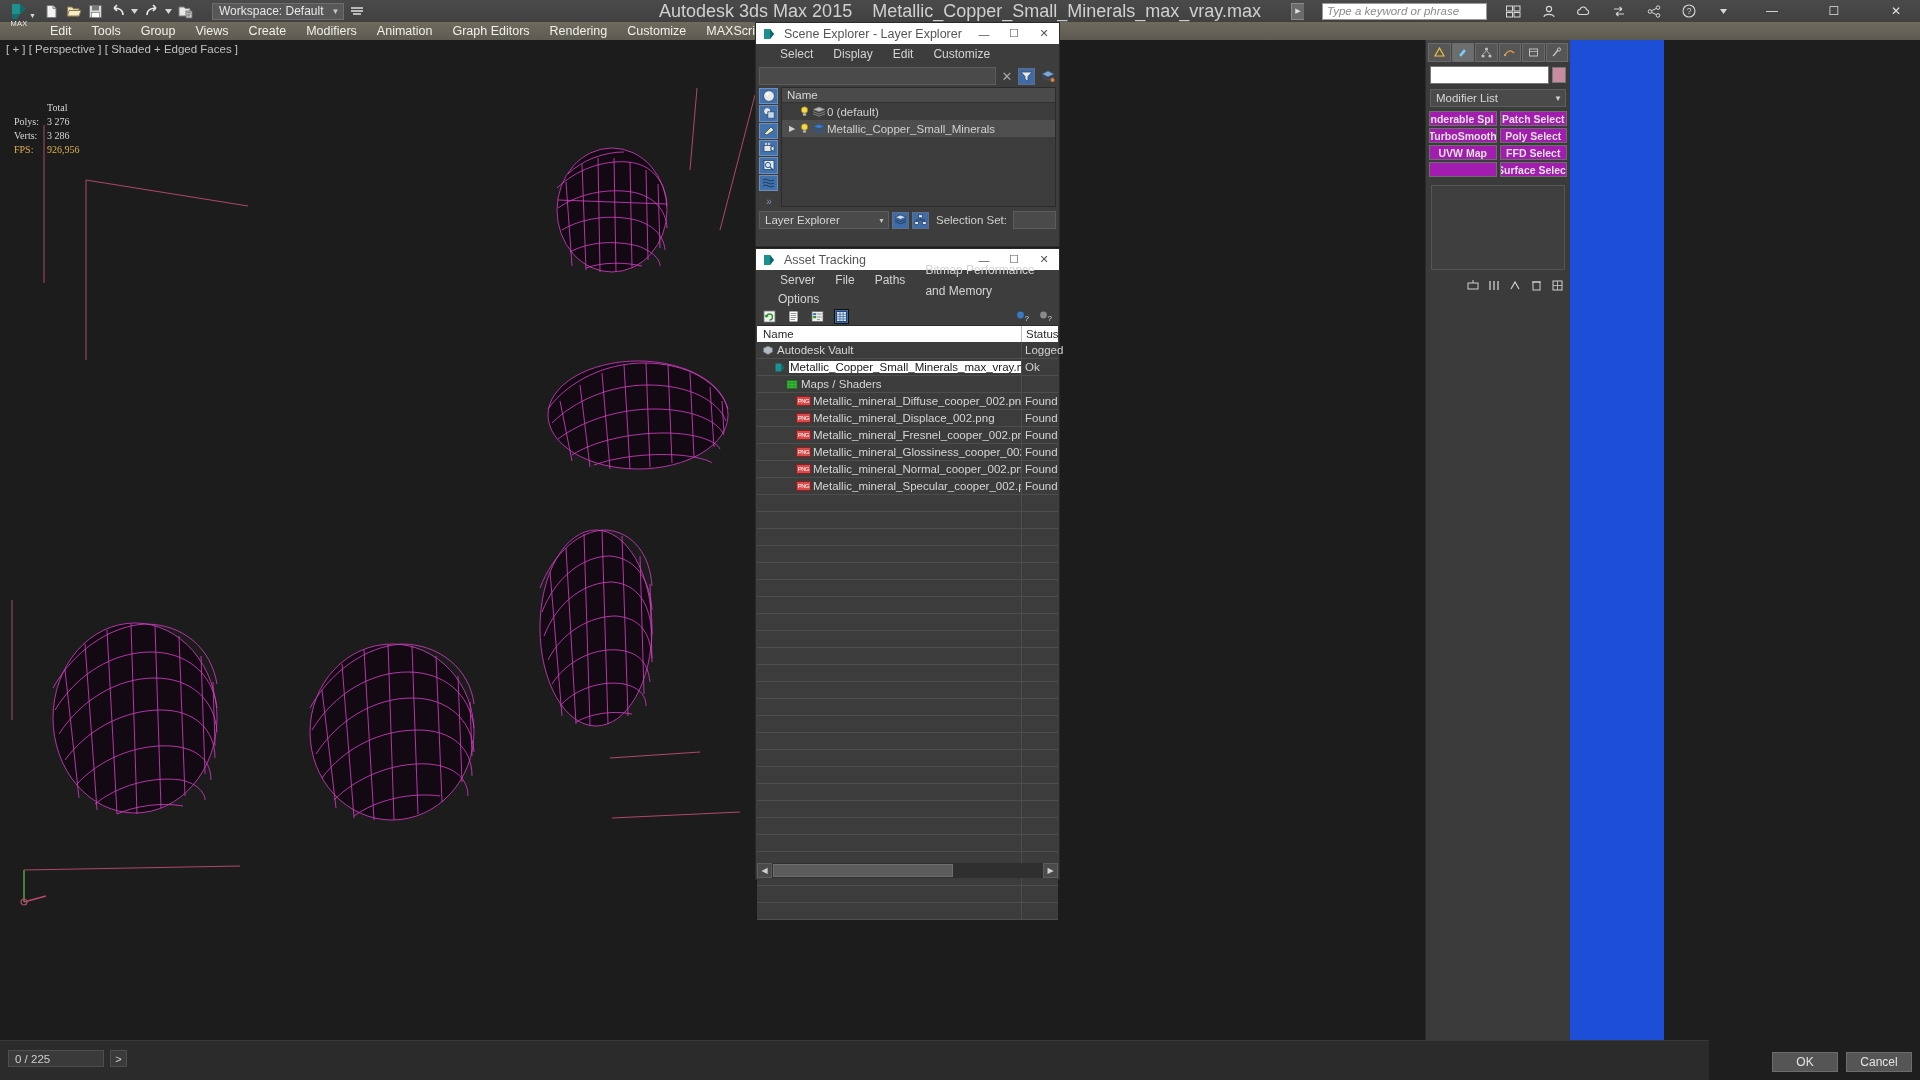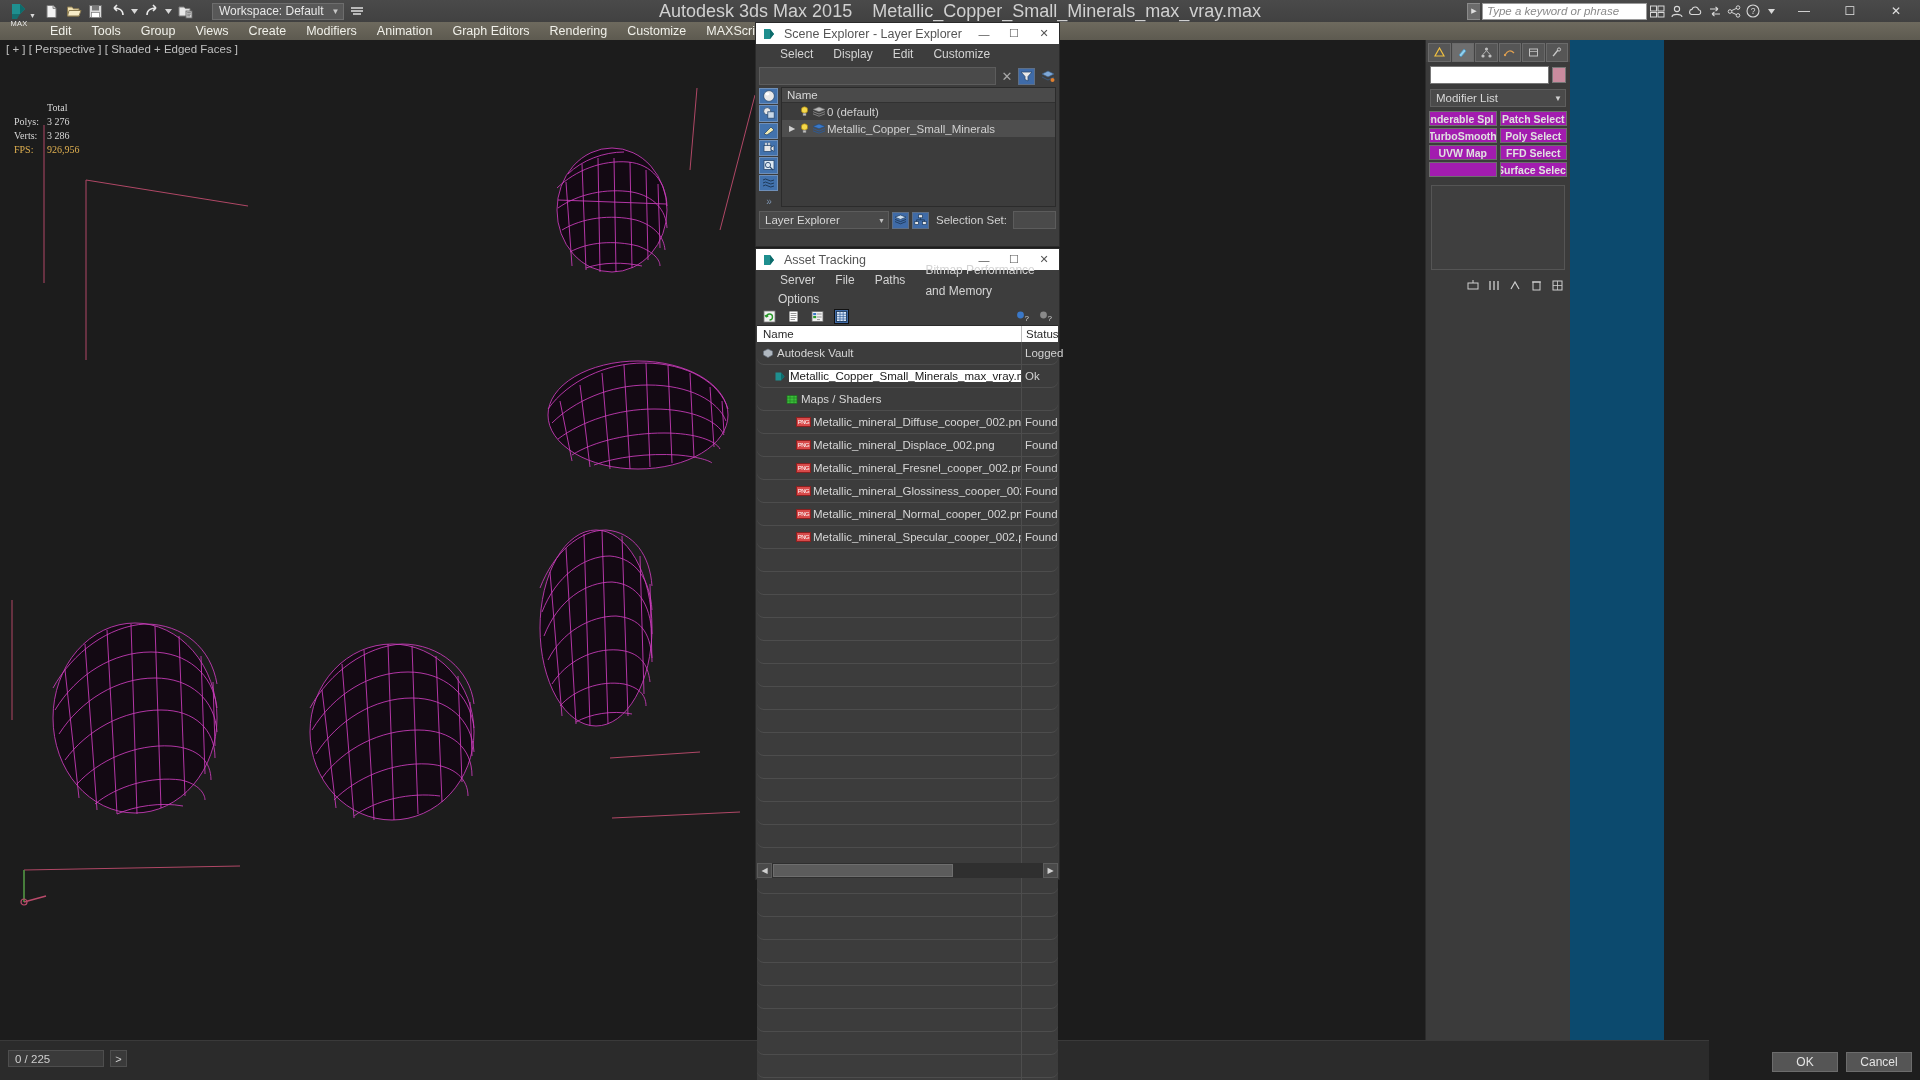--- a/index.html
+++ b/index.html
@@ -34,21 +34,21 @@
     border:1px solid #6d6d6d; color:#e8e8e8; font-size:12px; padding:0 4px 0 6px;
     margin-left:14px; min-width:120px; justify-content:space-between;
   }
   .ws-arrow { font-size:8px; color:#c8c8c8; margin-left:8px; }
   .tb-title {
     position:absolute; left:0; right:0; text-align:center; font-size:18px;
     color:#d0d0d0; pointer-events:none;
   }
   .tb-title span { margin: 0 10px; }
   .tb-right {
-    margin-left:auto; display:flex; align-items:center; height:22px; padding-right:2px; gap:2px;
+    margin-left:auto; display:flex; align-items:center; height:22px; padding-right:2px; gap:18px;
   }
   .searchbox {
     width:165px; height:17px; background:#fff; border:1px solid #9a9a9a;
     font-size:11.5px; color:#8a8a8a; font-style:italic; padding:0 4px;
     display:flex; align-items:center;
   }
   .search-arrow {
     width:13px;height:17px;background:#6b6b6b;border:1px solid #8a8a8a;border-right:none;
     display:flex;align-items:center;justify-content:center;font-size:7px;color:#e0e0e0;
   }
@@ -66,21 +66,21 @@
     position:absolute; left:4px; top:2px; width:30px; height:34px;
     display:flex; flex-direction:column; align-items:center; justify-content:flex-start;
   }
   .max-logo .glyph { width:20px;height:18px; }
   .max-logo .lbl { font-size:7.5px; color:#e8e8e8; letter-spacing:.3px; margin-top:-1px;}
   .logo-caret { position:absolute; left:29px; top:12px; font-size:7px; color:#d8d8d8;}
 
   
   .viewport {
     position:absolute; left:0; top:40px; width:1664px; height:1000px;
-    background:#0c4a6e; overflow:hidden;
+    background:#1d4ed8; overflow:hidden;
   }
   .vp-label {
     position:absolute; left:6px; top:3px; font-size:11.5px; color:#c0c0c0;
   }
   .vp-stats { position:absolute; left:14px; top:62px; font-size:11px; color:#d0d0d0; }
   .vp-stats table { border-collapse:collapse; }
   .vp-stats td { padding:0 8px 3px 0; font-size:10px;font-family:Liberation Serif, serif; }
   .stat-k { color:#d8d8d8; }
   .stat-v { color:#d8d8d8; }
   .stat-fps-k { color:#e0b050; }
@@ -183,21 +183,21 @@
   .at-menu2 { height:16px; display:flex; align-items:center; padding-left:14px; }
   .at-menu2 .mi { padding:0 8px; font-size:12px; color:#d4d4d4; line-height:16px; }
   .at-toolbar { height:18px; display:flex; align-items:center; padding-left:6px; gap:9px; position:relative; }
   .at-tb-ic { width:15px;height:15px;display:flex;align-items:center;justify-content:center; }
   .at-tb-ic.active { background:#3f6ba8; border:1px solid #111; }
   .at-tb-right { position:absolute; right:6px; display:flex; gap:8px; }
   .at-table { margin:0 1px; background:#3c3c3c; border-top:1px solid #2b2b2b; }
   .at-hdr { height:16px; display:flex; background:#fff; color:#2a2a2a; font-size:11.5px; }
   .at-hdr .c1 { flex:1; padding-left:6px; line-height:16px; border-right:1px solid #bdbdbd; }
   .at-hdr .c2 { width:36px; padding-left:4px; line-height:16px; }
-  .at-row { height:23px; display:flex; border-bottom:1px solid #4d4d4d; font-size:11.5px;border-radius:7px; }
+  .at-row { height:17px; display:flex; border-bottom:1px solid #4d4d4d; font-size:11.5px; }
   .at-row .c1 { flex:1; display:flex; align-items:center; border-right:1px solid #4d4d4d; overflow:hidden; white-space:nowrap; }
   .at-row .c2 { width:36px; display:flex; align-items:center; padding-left:3px; color:#d2d2d2; }
   .at-row.empty { background:#3c3c3c; }
   .at-row .ic { width:13px;height:11px;margin-right:3px;flex:none;display:flex;align-items:center;justify-content:center; }
   .png-badge {
     font-size:6px; background:#d84a4a; color:#fff; padding:0 1px; line-height:8px;
     border:1px solid #8a2020; font-family:"Liberation Sans",sans-serif; letter-spacing:-0.5px;
   }
   .at-scroll {
     position:absolute; left:1px; bottom:1px; right:1px; height:15px;

